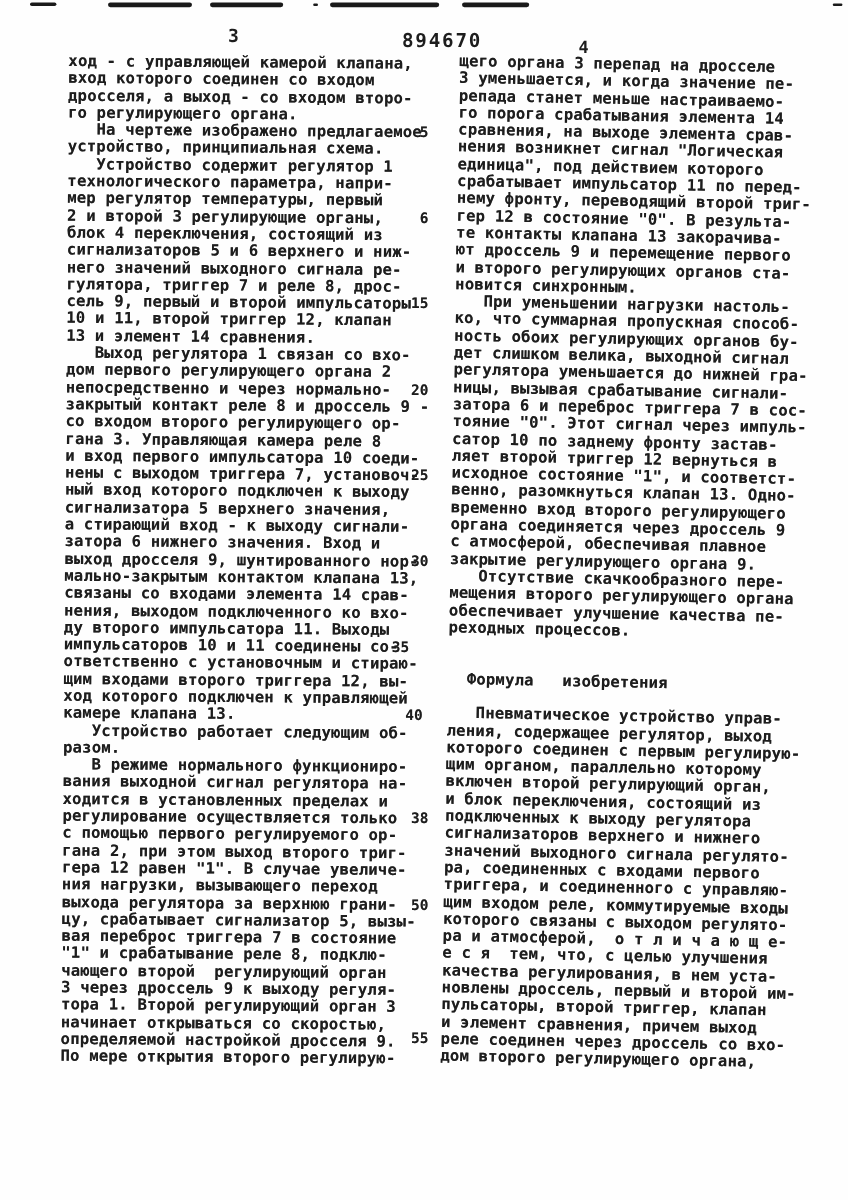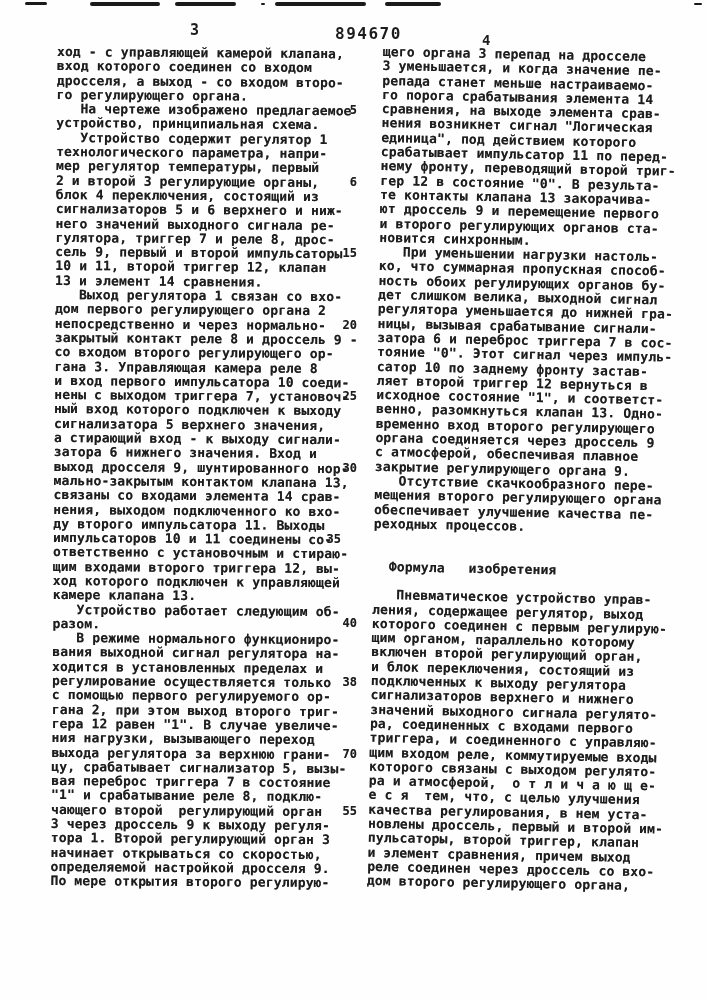--- a/index.html
+++ b/index.html
@@ -54,21 +54,21 @@
   <div class="col col-left" id="col-left"><div class="tline">ход - с управляющей камерой клапана,</div><div class="tline">вход которого соединен со входом</div><div class="tline">дросселя, а выход - со входом второ-</div><div class="tline">го регулирующего органа.</div><div class="tline">   На чертеже изображено предлагаемое</div><div class="tline">устройство, принципиальная схема.</div><div class="tline">   Устройство содержит регулятор 1</div><div class="tline">технологического параметра, напри-</div><div class="tline">мер регулятор температуры, первый</div><div class="tline">2 и второй 3 регулирующие органы,</div><div class="tline">блок 4 переключения, состоящий из</div><div class="tline">сигнализаторов 5 и 6 верхнего и ниж-</div><div class="tline">него значений выходного сигнала ре-</div><div class="tline">гулятора, триггер 7 и реле 8, дрос-</div><div class="tline">сель 9, первый и второй импульсаторы</div><div class="tline">10 и 11, второй триггер 12, клапан</div><div class="tline">13 и элемент 14 сравнения.</div><div class="tline">   Выход регулятора 1 связан со вхо-</div><div class="tline">дом первого регулирующего органа 2</div><div class="tline">непосредственно и через нормально-</div><div class="tline">закрытый контакт реле 8 и дроссель 9 -</div><div class="tline">со входом второго регулирующего ор-</div><div class="tline">гана 3. Управляющая камера реле 8</div><div class="tline">и вход первого импульсатора 10 соеди-</div><div class="tline">нены с выходом триггера 7, установоч-</div><div class="tline">ный вход которого подключен к выходу</div><div class="tline">сигнализатора 5 верхнего значения,</div><div class="tline">а стирающий вход - к выходу сигнали-</div><div class="tline">затора 6 нижнего значения. Вход и</div><div class="tline">выход дросселя 9, шунтированного нор-</div><div class="tline">мально-закрытым контактом клапана 13,</div><div class="tline">связаны со входами элемента 14 срав-</div><div class="tline">нения, выходом подключенного ко вхо-</div><div class="tline">ду второго импульсатора 11. Выходы</div><div class="tline">импульсаторов 10 и 11 соединены со-</div><div class="tline">ответственно с установочным и стираю-</div><div class="tline">щим входами второго триггера 12, вы-</div><div class="tline">ход которого подключен к управляющей</div><div class="tline">камере клапана 13.</div><div class="tline">   Устройство работает следующим об-</div><div class="tline">разом.</div><div class="tline">   В режиме нормального функциониро-</div><div class="tline">вания выходной сигнал регулятора на-</div><div class="tline">ходится в установленных пределах и</div><div class="tline">регулирование осуществляется только</div><div class="tline">с помощью первого регулируемого ор-</div><div class="tline">гана 2, при этом выход второго триг-</div><div class="tline">гера 12 равен "1". В случае увеличе-</div><div class="tline">ния нагрузки, вызывающего переход</div><div class="tline">выхода регулятора за верхнюю грани-</div><div class="tline">цу, срабатывает сигнализатор 5, вызы-</div><div class="tline">вая переброс триггера 7 в состояние</div><div class="tline">"1" и срабатывание реле 8, подклю-</div><div class="tline">чающего второй  регулирующий орган</div><div class="tline">3 через дроссель 9 к выходу регуля-</div><div class="tline">тора 1. Второй регулирующий орган 3</div><div class="tline">начинает открываться со скоростью,</div><div class="tline">определяемой настройкой дросселя 9.</div><div class="tline">По мере открытия второго регулирую-</div></div>
 
   <div id="gutter">
       <span class="gutter-num" style="left: 333px; top: 103.2px;">5</span>
       <span class="gutter-num" style="left: 333px; top: 174.7px;">6</span>
       <span class="gutter-num" style="left: 333px; top: 246.2px;">15</span>
       <span class="gutter-num" style="left: 333px; top: 317.7px;">20</span>
       <span class="gutter-num" style="left: 333px; top: 389.2px;">25</span>
       <span class="gutter-num" style="left: 333px; top: 460.7px;">30</span>
       <span class="gutter-num" style="left: 317px; top: 532.2px;">35</span>
-      <span class="gutter-num" style="left: 333px; top: 616px;">40</span>
+      <span class="gutter-num" style="left: 333px; top: 589px; text-align: center;">40</span>
       <span class="gutter-num" style="left: 333px; top: 675.2px;">38</span>
-      <span class="gutter-num" style="left: 333px; top: 746.7px;">70</span>
-      <span class="gutter-num" style="left: 333px; top: 804px;">55</span>
+      <span class="gutter-num" style="left: 333px; top: 746.7px;">50</span>
+      <span class="gutter-num" style="left: 333px; top: 858px;">55</span>
     </div>
 
   <div class="col col-right" id="col-right"><div class="tline">щего органа 3 перепад на дросселе</div><div class="tline">3 уменьшается, и когда значение пе-</div><div class="tline">репада станет меньше настраиваемо-</div><div class="tline">го порога срабатывания элемента 14</div><div class="tline">сравнения, на выходе элемента срав-</div><div class="tline">нения возникнет сигнал "Логическая</div><div class="tline">единица", под действием которого</div><div class="tline">срабатывает импульсатор 11 по перед-</div><div class="tline">нему фронту, переводящий второй триг-</div><div class="tline">гер 12 в состояние "0". В результа-</div><div class="tline">те контакты клапана 13 закорачива-</div><div class="tline">ют дроссель 9 и перемещение первого</div><div class="tline">и второго регулирующих органов ста-</div><div class="tline">новится синхронным.</div><div class="tline">   При уменьшении нагрузки настоль-</div><div class="tline">ко, что суммарная пропускная способ-</div><div class="tline">ность обоих регулирующих органов бу-</div><div class="tline">дет слишком велика, выходной сигнал</div><div class="tline">регулятора уменьшается до нижней гра-</div><div class="tline">ницы, вызывая срабатывание сигнали-</div><div class="tline">затора 6 и переброс триггера 7 в сос-</div><div class="tline">тояние "0". Этот сигнал через импуль-</div><div class="tline">сатор 10 по заднему фронту застав-</div><div class="tline">ляет второй триггер 12 вернуться в</div><div class="tline">исходное состояние "1", и соответст-</div><div class="tline">венно, разомкнуться клапан 13. Одно-</div><div class="tline">временно вход второго регулирующего</div><div class="tline">органа соединяется через дроссель 9</div><div class="tline">с атмосферой, обеспечивая плавное</div><div class="tline">закрытие регулирующего органа 9.</div><div class="tline">   Отсутствие скачкообразного пере-</div><div class="tline">мещения второго регулирующего органа</div><div class="tline">обеспечивает улучшение качества пе-</div><div class="tline">реходных процессов.</div><div class="tline">&nbsp;</div><div class="tline">&nbsp;</div><div class="tline">  Формула   изобретения</div><div class="tline">&nbsp;</div><div class="tline">   Пневматическое устройство управ-</div><div class="tline">ления, содержащее регулятор, выход</div><div class="tline">которого соединен с первым регулирую-</div><div class="tline">щим органом, параллельно которому</div><div class="tline">включен второй регулирующий орган,</div><div class="tline">и блок переключения, состоящий из</div><div class="tline">подключенных к выходу регулятора</div><div class="tline">сигнализаторов верхнего и нижнего</div><div class="tline">значений выходного сигнала регулято-</div><div class="tline">ра, соединенных с входами первого</div><div class="tline">триггера, и соединенного с управляю-</div><div class="tline">щим входом реле, коммутируемые входы</div><div class="tline">которого связаны с выходом регулято-</div><div class="tline">ра и атмосферой,  о т л и ч а ю щ е-</div><div class="tline">е с я  тем, что, с целью улучшения</div><div class="tline">качества регулирования, в нем уста-</div><div class="tline">новлены дроссель, первый и второй им-</div><div class="tline">пульсаторы, второй триггер, клапан</div><div class="tline">и элемент сравнения, причем выход</div><div class="tline">реле соединен через дроссель со вхо-</div><div class="tline">дом второго регулирующего органа,</div></div>
 
 </div>
 
 </body></html>

